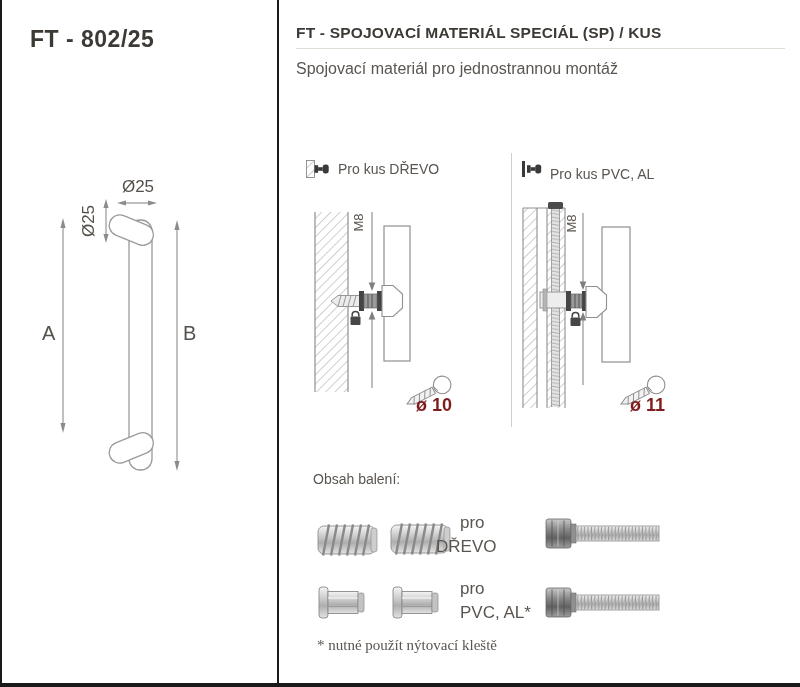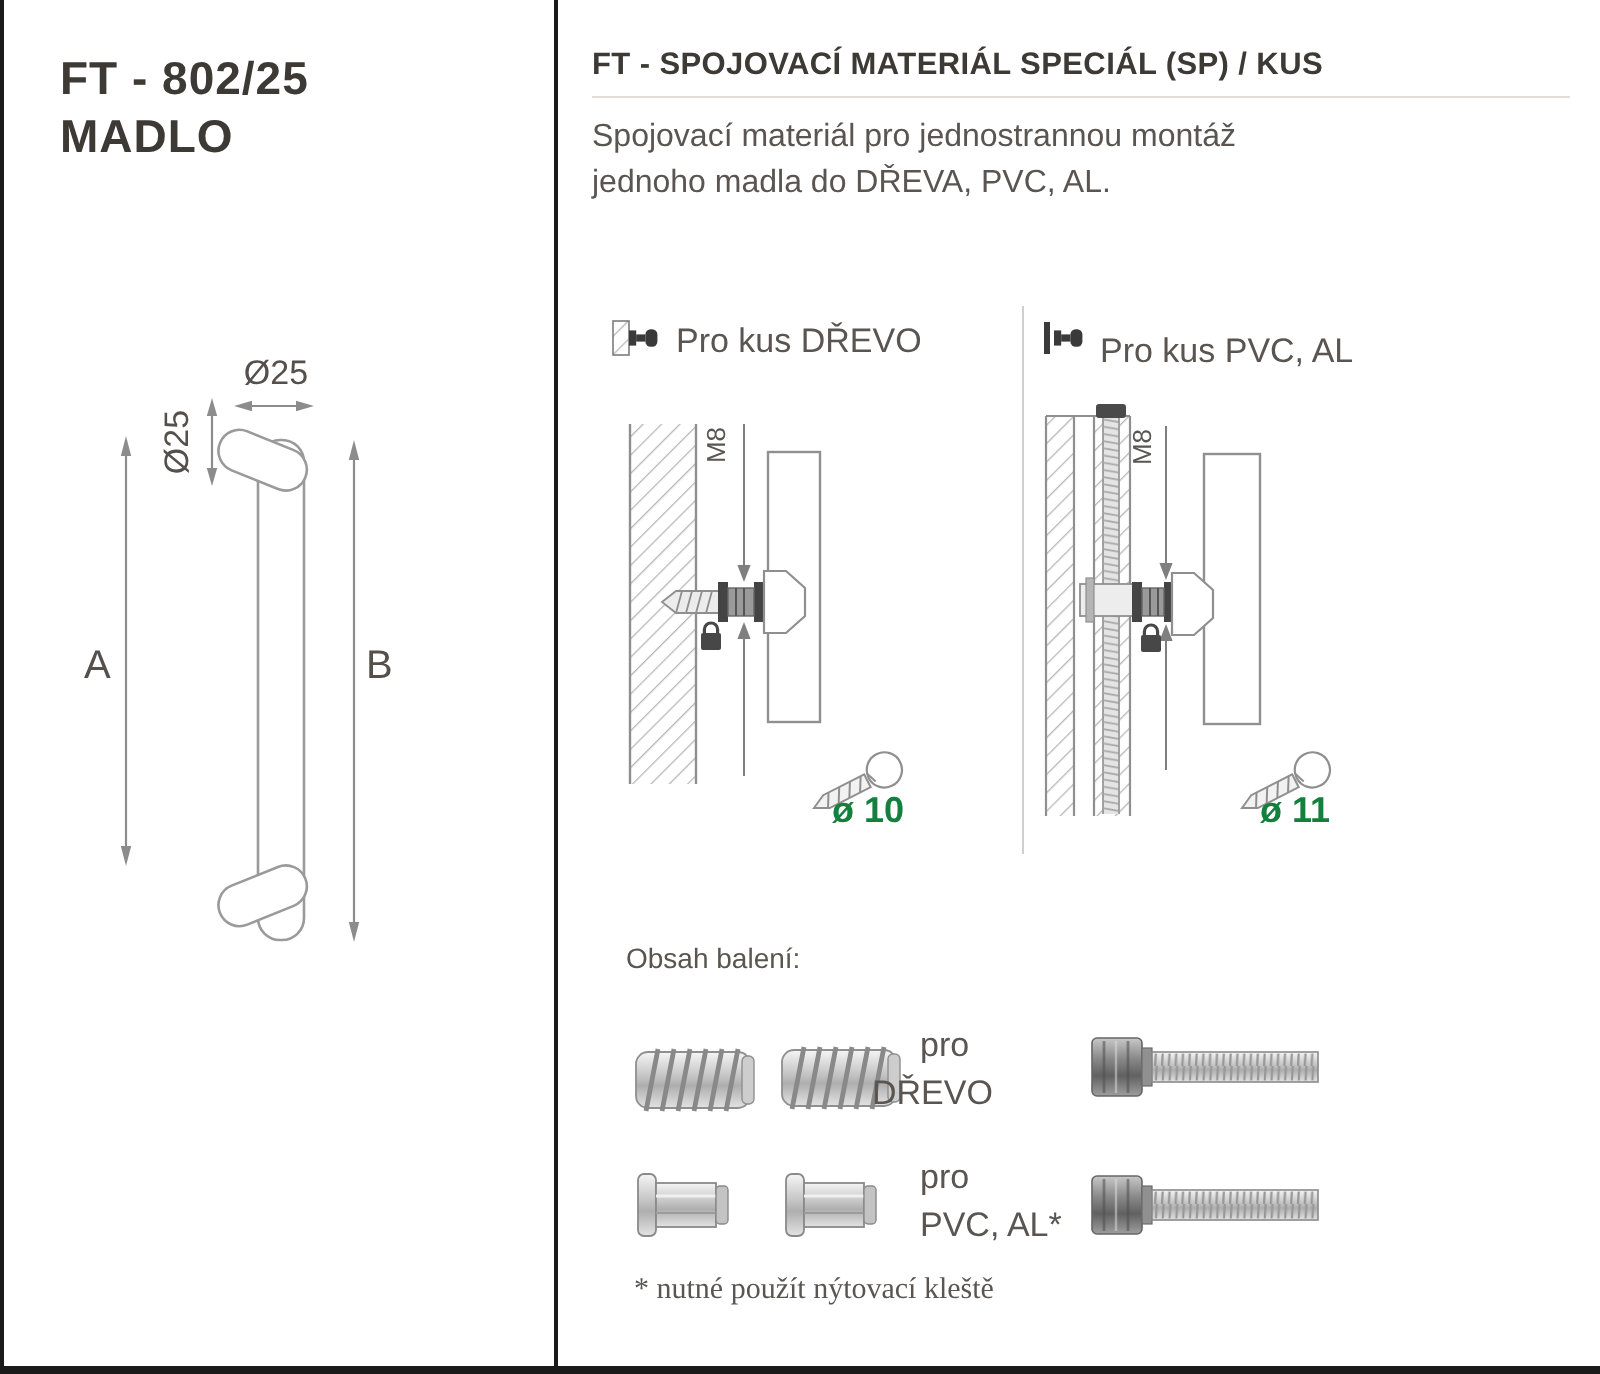--- a/index.html
+++ b/index.html
@@ -4,25 +4,25 @@
 <style>
   html,body{margin:0;padding:0;background:#fff;}
   .page{position:relative;width:800px;height:687px;background:#fff;overflow:hidden;
         font-family:"Liberation Sans",sans-serif;}
   .abs{position:absolute;}
   .t{position:absolute;color:var(--body-text,#5a5550);white-space:nowrap;}
   .heading{color:var(--heading-text,#3d3935);font-weight:bold;}
   .title-main{font-size:23px;letter-spacing:0.5px;}
   .rhead{font-size:15.5px;letter-spacing:0.2px;}
   .desc{font-size:16px;}
-  .panel-label{font-size:17px;text-align:center;}
+  .panel-label{font-size:14px;text-align:center;}
   .dimlabel{font-size:17px;color:#55504b;}
   .dimletter{font-size:20px;color:#55504b;}
   .m8{font-size:13px;color:#5a5550;}
-  .drill-label{font-size:18px;font-weight:600;color:#15803d;}
+  .drill-label{font-size:18px;font-weight:600;color:#7f1d1d;}
   .pkg-head{font-size:14px;}
   .pkg-label{font-size:17px;}
   .footnote{font-size:15px;font-family:Liberation Serif, serif;}
   .rot{display:flex;align-items:center;justify-content:center;transform:rotate(-90deg);transform-origin:center;}
   .ctr{text-align:center;}
   .divider-v{position:absolute;left:277px;top:0;width:2px;height:687px;background:var(--divider,#1a1a1a);}
   .left-edge{position:absolute;left:0;top:0;width:2px;height:687px;background:var(--divider,#1a1a1a);}
   .bottom-bar{position:absolute;left:0;top:683px;width:800px;height:4px;background:var(--divider,#1a1a1a);}
   .header-rule{position:absolute;left:296px;top:48px;width:489px;height:1px;background:#e2ddd7;}
   .panel-sep{position:absolute;left:511px;top:153px;width:1px;height:274px;background:#cfcfcf;}
@@ -193,30 +193,28 @@
       <use href="#wood-insert" transform="translate(316,520)"></use>
       <use href="#wood-insert" transform="translate(389,519)"></use>
       <use href="#bolt" transform="translate(546,519)"></use>
       <use href="#rivnut" transform="translate(318,585)"></use>
       <use href="#rivnut" transform="translate(392,585)"></use>
       <use href="#bolt" transform="translate(546,588)"></use>
     </g>
   </svg>
 
   <div class="t heading title-main" style="left:30px;top:26px;">FT - 802/25</div>
-  <div class="t heading title-main" style="left:30px;top:55px;">MADLO</div>
 
   <div class="t dimlabel ctr" style="left:112px;top:177px;width:52px;">Ø25</div>
   <div class="t dimlabel rot" style="left:66px;top:212px;width:46px;height:18px;">Ø25</div>
   <div class="t dimletter" style="left:42px;top:322px;">A</div>
   <div class="t dimletter" style="left:183px;top:322px;">B</div>
 
   <div class="t desc" style="left:296px;top:60px;">Spojovací materiál pro jednostrannou montáž</div>
   <div class="t heading rhead" style="left:296px;top:24px;">FT - SPOJOVACÍ MATERIÁL SPECIÁL (SP) / KUS</div>
-  <div class="t desc" style="left:296px;top:83px;">jednoho madla do DŘEVA, PVC, AL.</div>
 
   <svg class="abs" style="left:306px;top:159px;" width="26" height="20">
     <rect x="0.5" y="1.5" width="8" height="17" fill="url(#hatch45)" stroke="#7c7c7c" stroke-width="0.8"></rect>
     <rect x="8.5" y="6.2" width="3.6" height="7.6" fill="#3a3a3a"></rect>
     <rect x="12.1" y="8.2" width="4.6" height="3.6" fill="#3a3a3a"></rect>
     <rect x="16.7" y="5.6" width="6" height="8.8" rx="2.6" fill="#3a3a3a"></rect>
   </svg>
   <div class="t panel-label" style="left:338px;top:161px;">Pro kus DŘEVO</div>
 
   <svg class="abs" style="left:520px;top:159px;" width="26" height="20">

